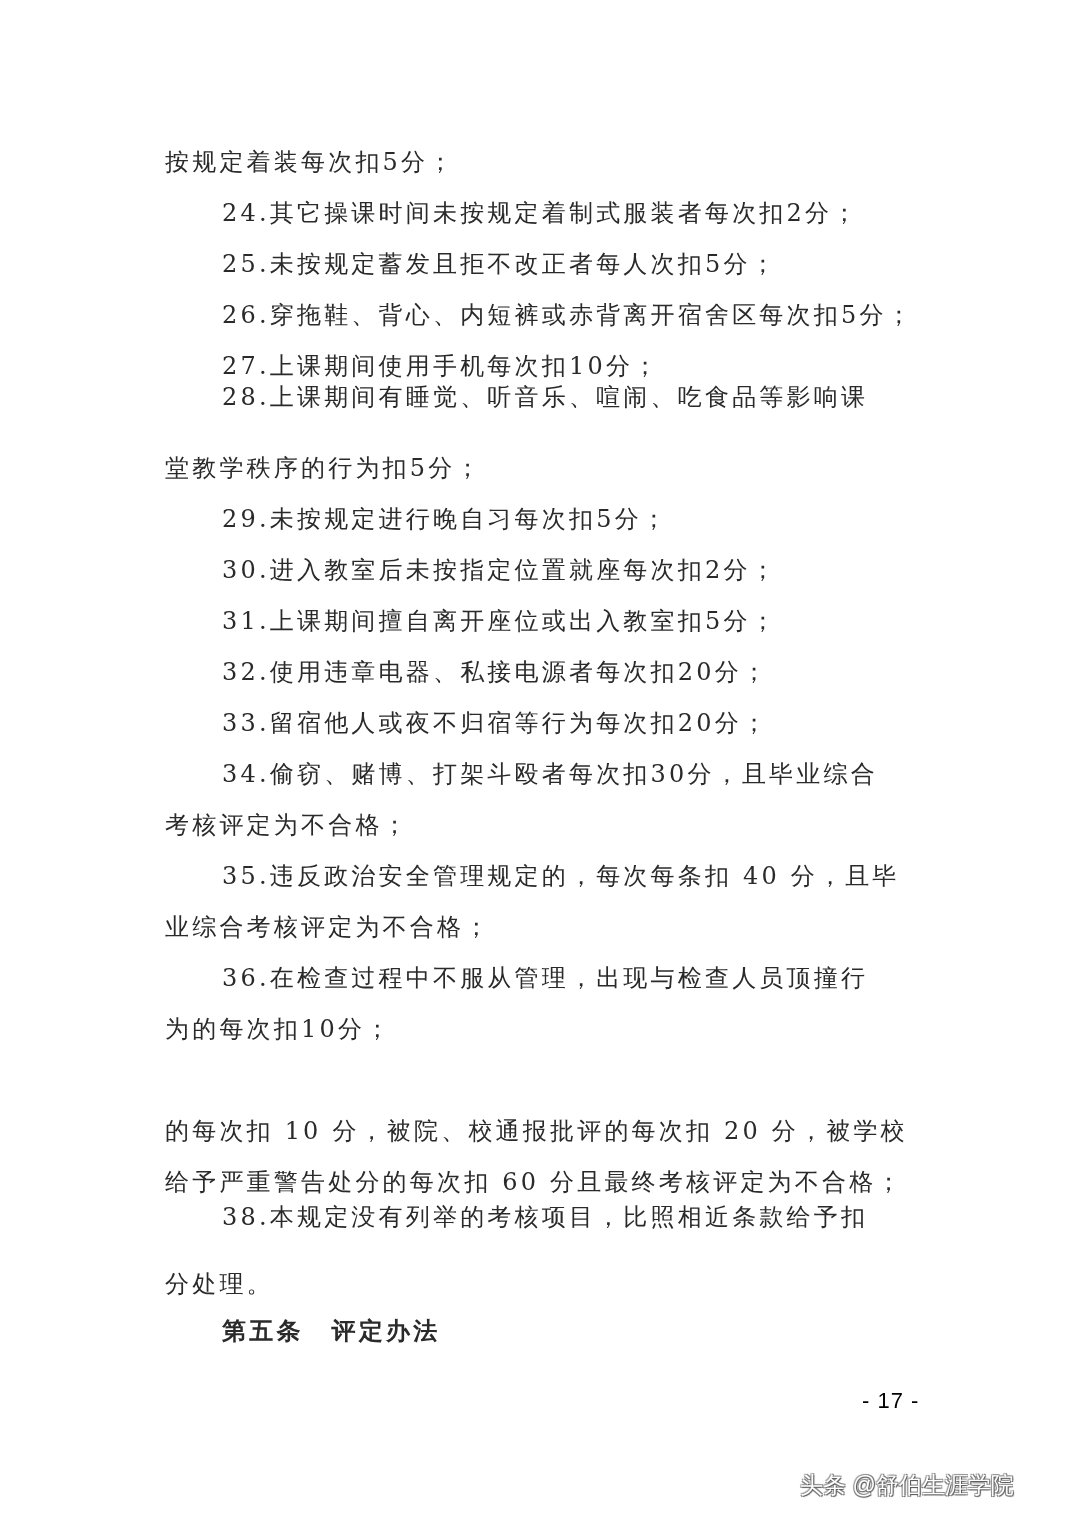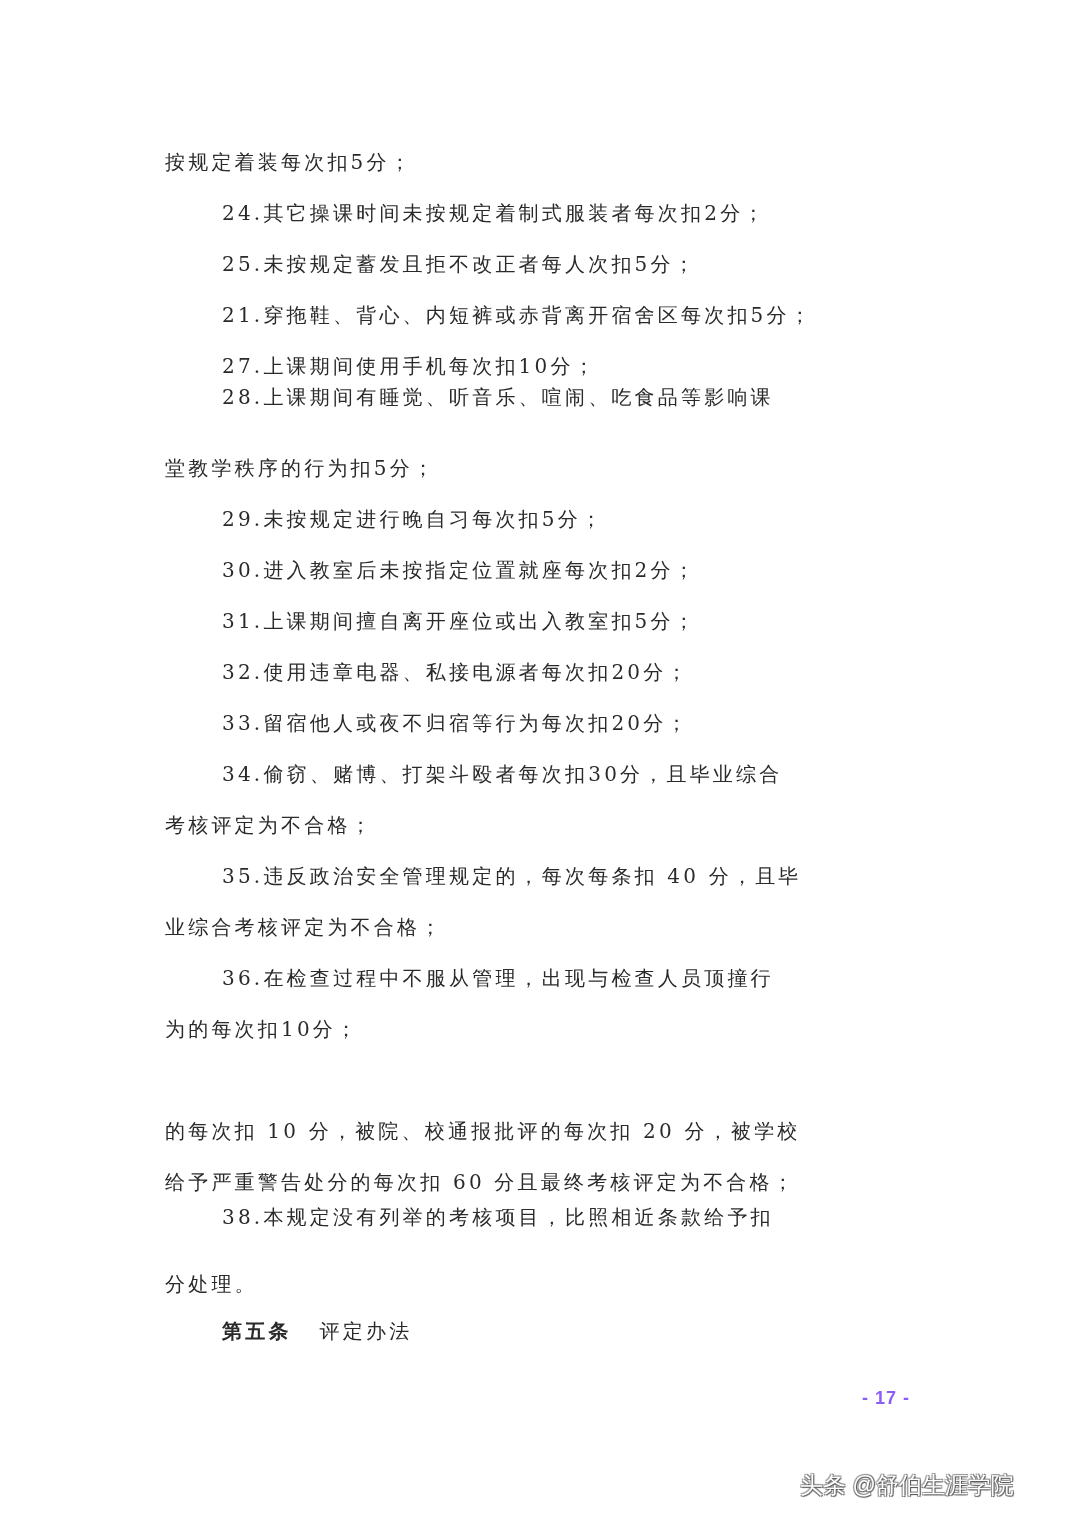--- a/index.html
+++ b/index.html
@@ -19,45 +19,45 @@
       position: absolute;
       left: 0;
       top: 0;
       width: 1080px;
       height: 1526px;
     }
     .line {
       position: absolute;
       left: 165px;
       width: 760px;
-      font-size: 20px;
+      font-size: 24px;
       line-height: 34px;
       height: 34px;
       white-space: nowrap;
       letter-spacing: 3.2px;
       font-weight: normal;
     }
     .line.indent {
       left: 222px;
     }
     .line.heading {
       font-weight: bold;
     }
     .line.heading .title-part {
-      font-weight: normal;
+      font-weight: bold;
       margin-left: 28px;
     }
     .page-number {
       position: absolute;
       left: 862px;
       top: 1388px;
       font-family: "Liberation Sans", sans-serif;
-      font-size: 18px;
-      font-weight: bold;
-      color: #8b5cf6;
+      font-size: 22px;
+      font-weight: normal;
+      color: #000000;
       letter-spacing: 1px;
     }
     .watermark {
       position: absolute;
       left: 800px;
       top: 1470px;
       font-family: Liberation Sans, sans-serif;
       font-size: 23px;
       color: #ffffff;
       text-shadow: 1px 1px 1px #555, -1px -1px 1px #999, 1px -1px 0 #888, -1px 1px 0 #888;
@@ -65,21 +65,21 @@
       text-align: right;
     }
   </style>
 </head>
 <body>
 
 <div class="page">
   <div class="line" style="top:145px">按规定着装每次扣5分；</div>
   <div class="line indent" style="top:196px">24.其它操课时间未按规定着制式服装者每次扣2分；</div>
   <div class="line indent" style="top:247px">25.未按规定蓄发且拒不改正者每人次扣5分；</div>
-  <div class="line indent" style="top:298px">21.穿拖鞋、背心、内短裤或赤背离开宿舍区每次扣5分；</div>
+  <div class="line indent" style="top:298px">26.穿拖鞋、背心、内短裤或赤背离开宿舍区每次扣5分；</div>
   <div class="line indent" style="top:349px">27.上课期间使用手机每次扣10分；</div>
   <div class="line indent" style="top:380px">28.上课期间有睡觉、听音乐、喧闹、吃食品等影响课</div>
   <div class="line" style="top:451px">堂教学秩序的行为扣5分；</div>
   <div class="line indent" style="top:502px">29.未按规定进行晚自习每次扣5分；</div>
   <div class="line indent" style="top:553px">30.进入教室后未按指定位置就座每次扣2分；</div>
   <div class="line indent" style="top:604px">31.上课期间擅自离开座位或出入教室扣5分；</div>
   <div class="line indent" style="top:655px">32.使用违章电器、私接电源者每次扣20分；</div>
   <div class="line indent" style="top:706px">33.留宿他人或夜不归宿等行为每次扣20分；</div>
   <div class="line indent" style="top:757px">34.偷窃、赌博、打架斗殴者每次扣30分，且毕业综合</div>
   <div class="line" style="top:808px">考核评定为不合格；</div>

